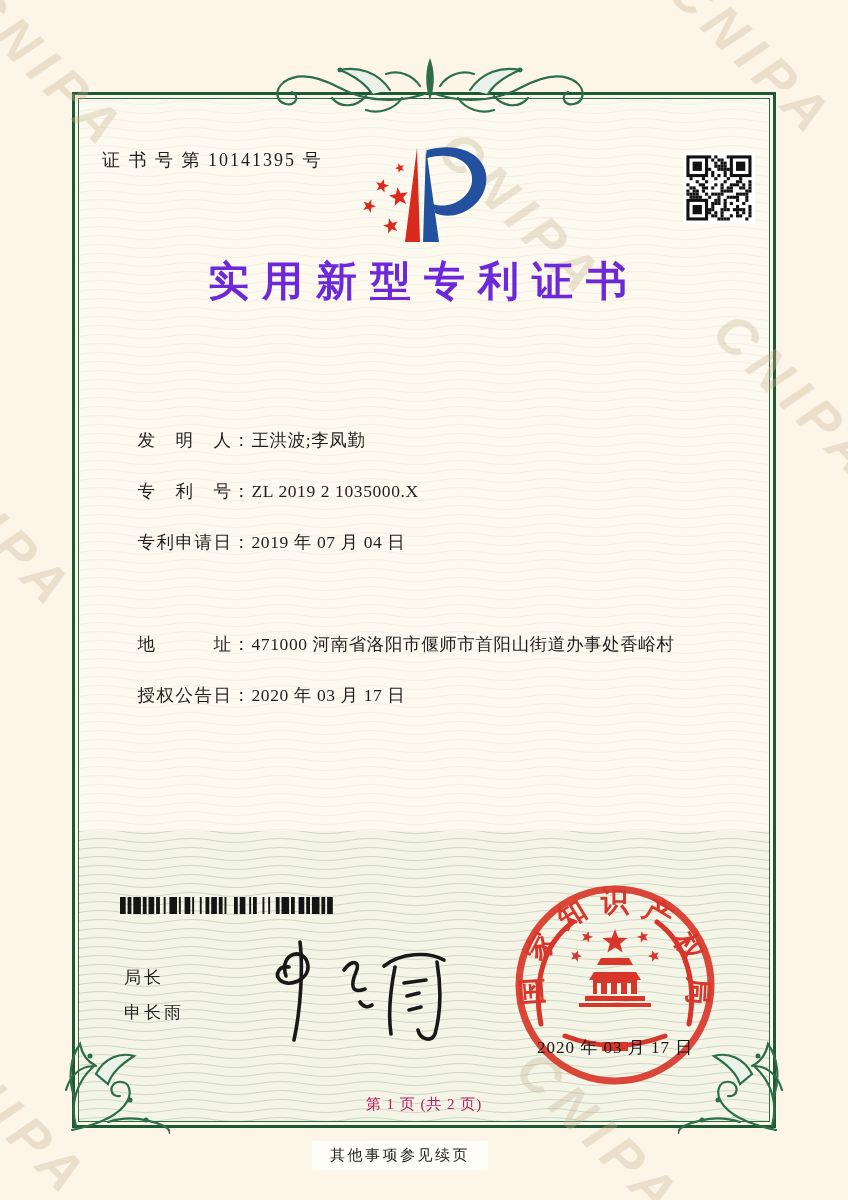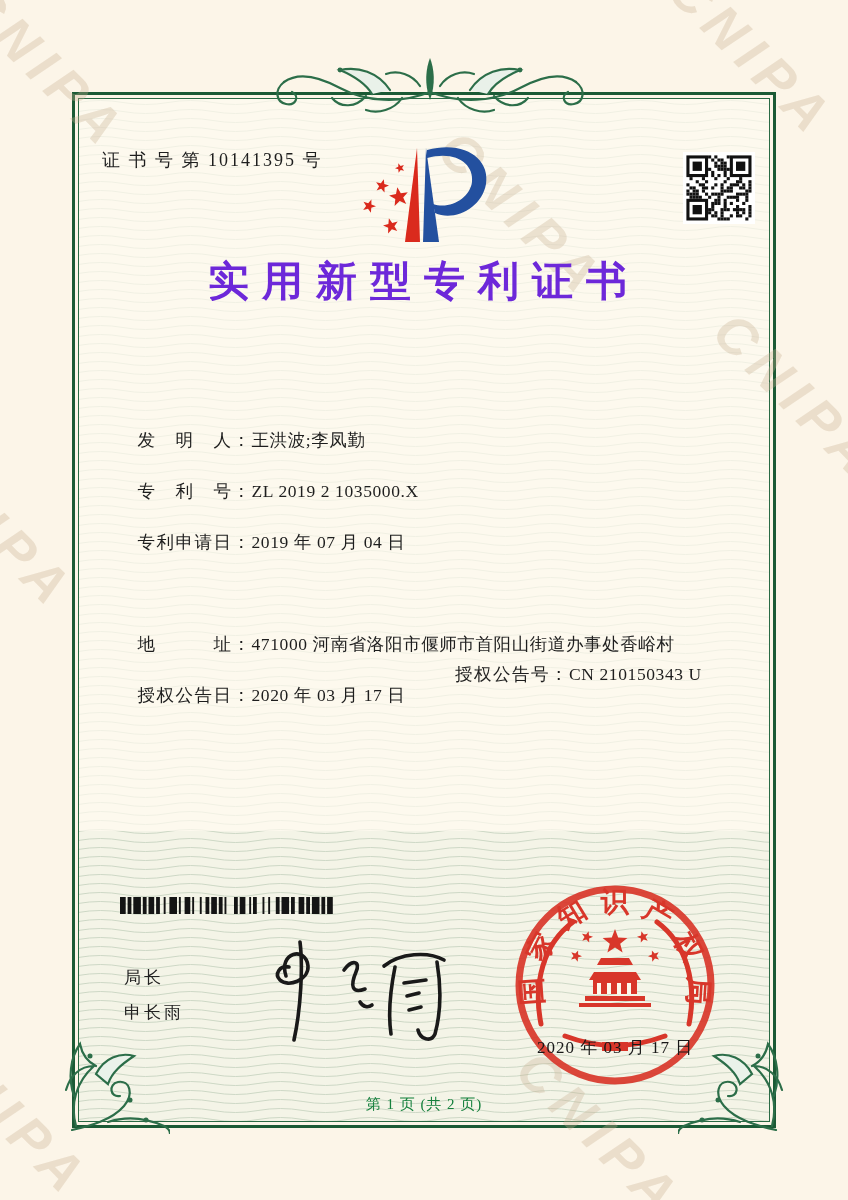--- a/index.html
+++ b/index.html
@@ -57,21 +57,21 @@
   .signoff.t1 { left:124px; top:966px; }
   .signoff.t2 { left:124px; top:1001px; }
   .signature { left:248px; top:936px; }
   .seal { left:505px; top:878px; z-index:4; }
   .seal-date {
     left:505px; top:1036px; width:220px; text-align:center;
     font-size:17px; letter-spacing:1px; color:#181818; z-index:5;
   }
   .page-num {
     left:72px; top:1095px; width:704px; text-align:center;
-    font-size:15px; letter-spacing:1px; color:#15803d;
+    font-size:15px; letter-spacing:1px; color:#be185d;
   }
   .cont-note {
     left:400px; top:1141px; transform:translateX(-50%);
     background:#fffdf7; padding:5px 18px;
     font-size:15px; letter-spacing:2.5px; color:#222; z-index:5;
   }
 </style>
 </head>
 <body>
 
@@ -314,21 +314,20 @@
     <span class="lab">专　利　号：</span><span class="val">ZL 2019 2 1035000.X</span>
   </div>
   <div class="row" style="top:509px;">
     <span class="lab">专利申请日：</span><span class="val">2019 年 07 月 04 日</span>
   </div>
   <div class="row" style="top:611px;">
     <span class="lab">地　　　址：</span><span class="val">471000 河南省洛阳市偃师市首阳山街道办事处香峪村</span>
   </div>
   <div class="row" style="top:662px;">
     <span class="lab">授权公告日：</span><span class="val">2020 年 03 月 17 日</span>
-    <span class="grant-no-pair"><span class="lab2">授权公告号：</span><span class="val">CN 210150343 U</span></span>
   </div>
 
 
   <svg class="content barcode" id="barcode" width="215" height="17" viewBox="0 0 215 17">
       <rect x="0.0" y="0" width="5.7" height="17" fill="#141414"></rect>
       <rect x="7.6" y="0" width="3.8" height="17" fill="#141414"></rect>
       <rect x="13.3" y="0" width="7.6" height="17" fill="#141414"></rect>
       <rect x="22.8" y="0" width="3.8" height="17" fill="#141414"></rect>
       <rect x="28.5" y="0" width="5.7" height="17" fill="#141414"></rect>
       <rect x="36.1" y="0" width="3.8" height="17" fill="#141414"></rect>
@@ -403,14 +402,15 @@
         <path d="M36,146 C28,106 38,66 68,44"></path>
         <path d="M184,146 C192,106 182,66 152,44"></path>
         <path d="M60,158 Q110,177 160,158"></path>
       </g>
       <rect x="97" y="164" width="26" height="9"></rect>
     </g>
   </svg>
   <div class="content seal-date">2020 年 03 月 17 日</div>
 
   <div class="content page-num">第 1 页 (共 2 页)</div>
+  <div class="content cont-note">其他事项参见续页</div>
 
 </div>
 
 </body></html>

